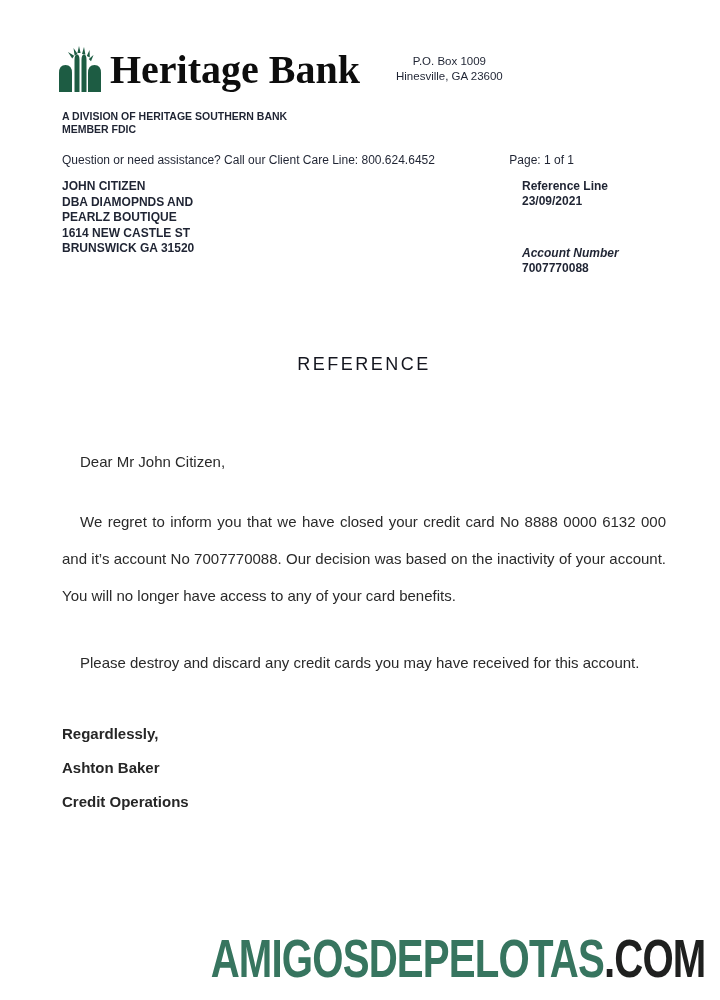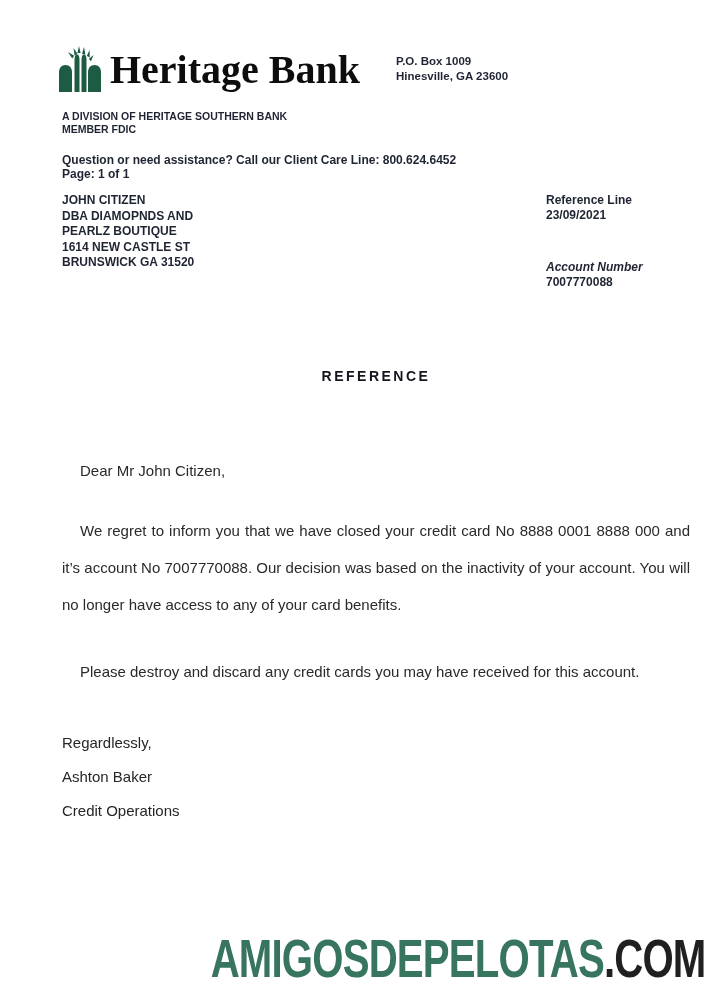--- a/index.html
+++ b/index.html
@@ -4,95 +4,95 @@
 <style>
   * { margin: 0; padding: 0; box-sizing: border-box; }
   html, body { width: 720px; height: 1000px; }
   body {
     background: #ffffff;
     font-family: "Liberation Sans", sans-serif;
     color: #262626;
     position: relative;
     overflow: hidden;
   }
-  .page { position: relative; width: 720px; height: 1000px; padding: 46px 30px 0 62px; }
+  .page { position: relative; width: 720px; height: 1000px; padding: 46px 54px 0 62px; }
 
   
   .brand-row { display: flex; align-items: flex-start; }
   .logo-wrap { display: flex; align-items: center; margin-left: -6px; }
   .logo-icon { width: 48px; height: 47px; display: inline-block; }
   .brand-name {
     font-family: "Liberation Serif", "DejaVu Serif", serif;
     font-weight: 700;
     font-size: 40px;
     letter-spacing: 0px;
     color: #0d0d0d;
     margin-left: 6px;
     line-height: 47px;
     white-space: nowrap;
   }
   .po-block {
     margin-left: 36px;
     margin-top: 8px;
     font-size: 11.5px;
-    font-weight: 700;
+    font-weight: 400;
     color: #1f2433;
     line-height: 15px;
+    text-align: center;
   }
   .division-block {
     margin-top: 17px;
     font-size: 10.5px;
     font-weight: 700;
     color: #1f2433;
     line-height: 12.5px;
   }
   .division-line2 { width: 245px; }
 
   .care-row {
     margin-top: 18px;
     display: flex;
     justify-content: space-between;
     font-size: 12px;
-    font-weight: 700;
+    font-weight: 400;
     color: #1f2433;
-    flex-direction: column;
   }
-  .care-row .page-count { margin-right: 52px; }
+  .care-row .page-count { margin-right: 92px; }
 
   .addr-row { margin-top: 12px; display: flex; justify-content: space-between; gap: 39px; }
   .recipient {
     font-size: 12px;
     font-weight: 700;
     color: #1f2433;
     line-height: 15.5px;
   }
   .meta {
     font-size: 12px;
     font-weight: 700;
     color: #1f2433;
     line-height: 15px;
     width: 144px;
   }
   .meta .account-label { margin-top: 37px; font-style: italic; }
 
   
   .letter-title {
     text-align: center;
-    font-size: 14px;
-    font-weight: 700;
+    font-size: 18px;
+    font-weight: 400;
     letter-spacing: 2.5px;
     color: #14161f;
     margin-top: 78px;
   }
   .letter-body { margin-top: 76px; font-size: 15px; color: #2a2a2a; }
   .salutation { text-indent: 18px; line-height: 22px; }
   .para { margin-top: 30px; line-height: 37px; text-indent: 18px; }
   .para.justified { text-align: justify; }
   .signoff { margin-top: 42px; font-size: 15px; line-height: 22px; }
-  .signoff div { margin-bottom: 12px; }
+  .signoff div { margin-bottom: 12px; font-weight: bold; }
   .signer { margin-top: 12px; }
 
   
   .watermark {
     position: absolute;
     right: 14px;
     bottom: 14px;
     font-size: 49px;
     font-weight: 800;
     white-space: nowrap;
@@ -162,21 +162,21 @@
       <div>23/09/2021</div>
       <div class="account-label">Account Number</div>
       <div>7007770088</div>
     </div>
   </div>
 
   <div class="letter-title">REFERENCE</div>
 
   <div class="letter-body">
     <div class="salutation">Dear Mr John Citizen,</div>
-    <p class="para justified">We regret to inform you that we have closed your credit card No 8888 0001 8888 000 and it’s account No 7007770088. Our decision was based on the inactivity of your account. You will no longer have access to any of your card benefits.</p>
+    <p class="para justified">We regret to inform you that we have closed your credit card No 8888 0000 6132 000 and it’s account No 7007770088. Our decision was based on the inactivity of your account. You will no longer have access to any of your card benefits.</p>
     <p class="para">Please destroy and discard any credit cards you may have received for this account.</p>
   </div>
 
   <div class="signoff">
     <div>Regardlessly,</div>
     <div class="signer">Ashton Baker</div>
     <div class="signer">Credit Operations</div>
   </div>
 
   <div class="watermark">

